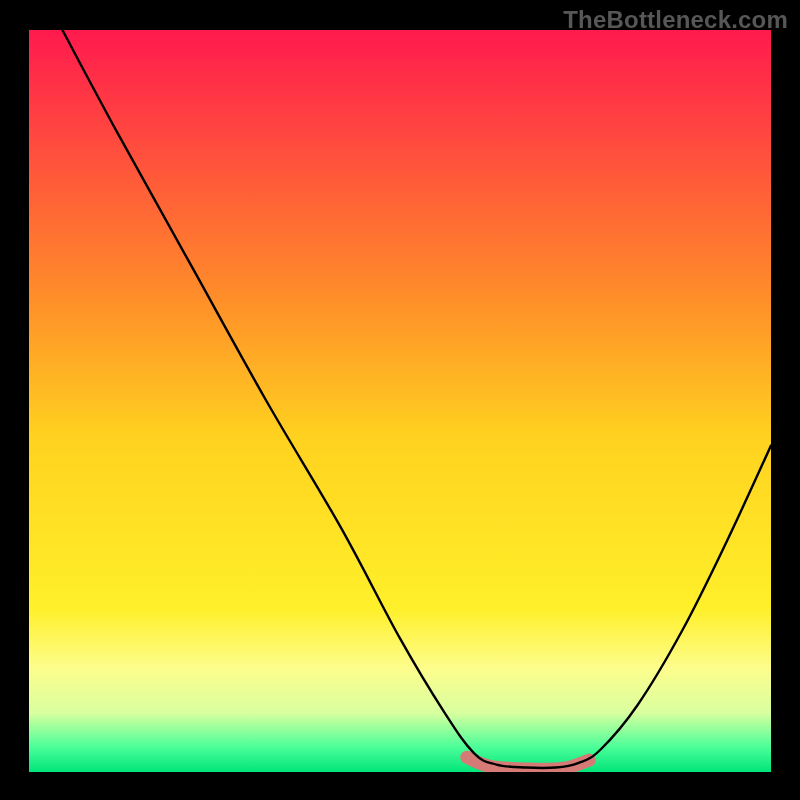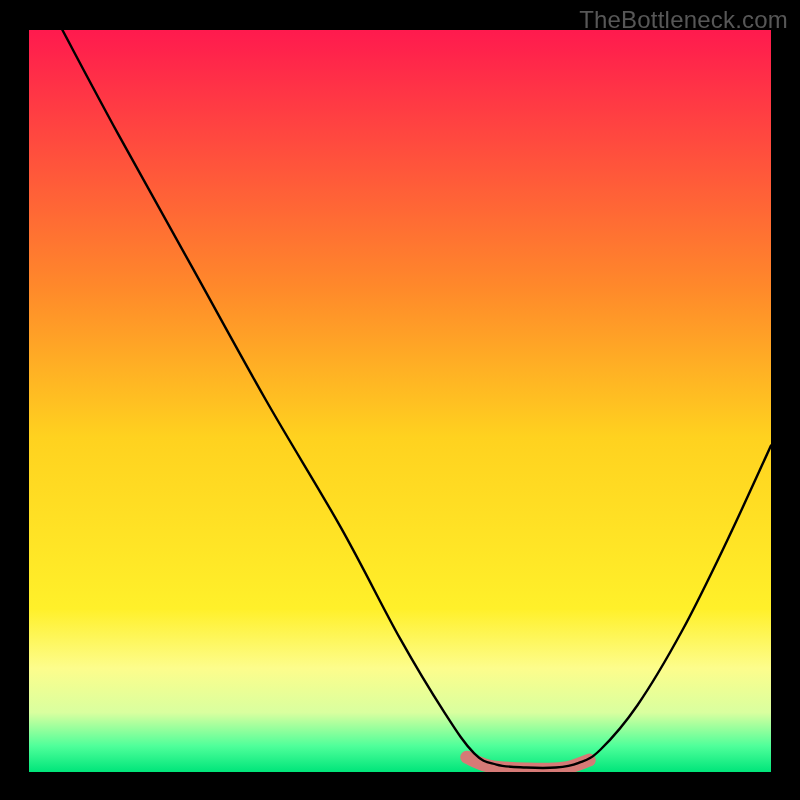--- a/index.html
+++ b/index.html
@@ -18,21 +18,21 @@
     height: 800px;
     background: #000;
   }
   .attribution {
     position: absolute;
     top: 6px;
     right: 12px;
     color: #575757;
     font-size: 24px;
     letter-spacing: 0.2px;
-    font-weight: 400;
+    font-weight: 700;
     z-index: 20;
   }
   svg {
     display: block;
   }
 </style>
 </head>
 <body>
 
 <div class="frame">

